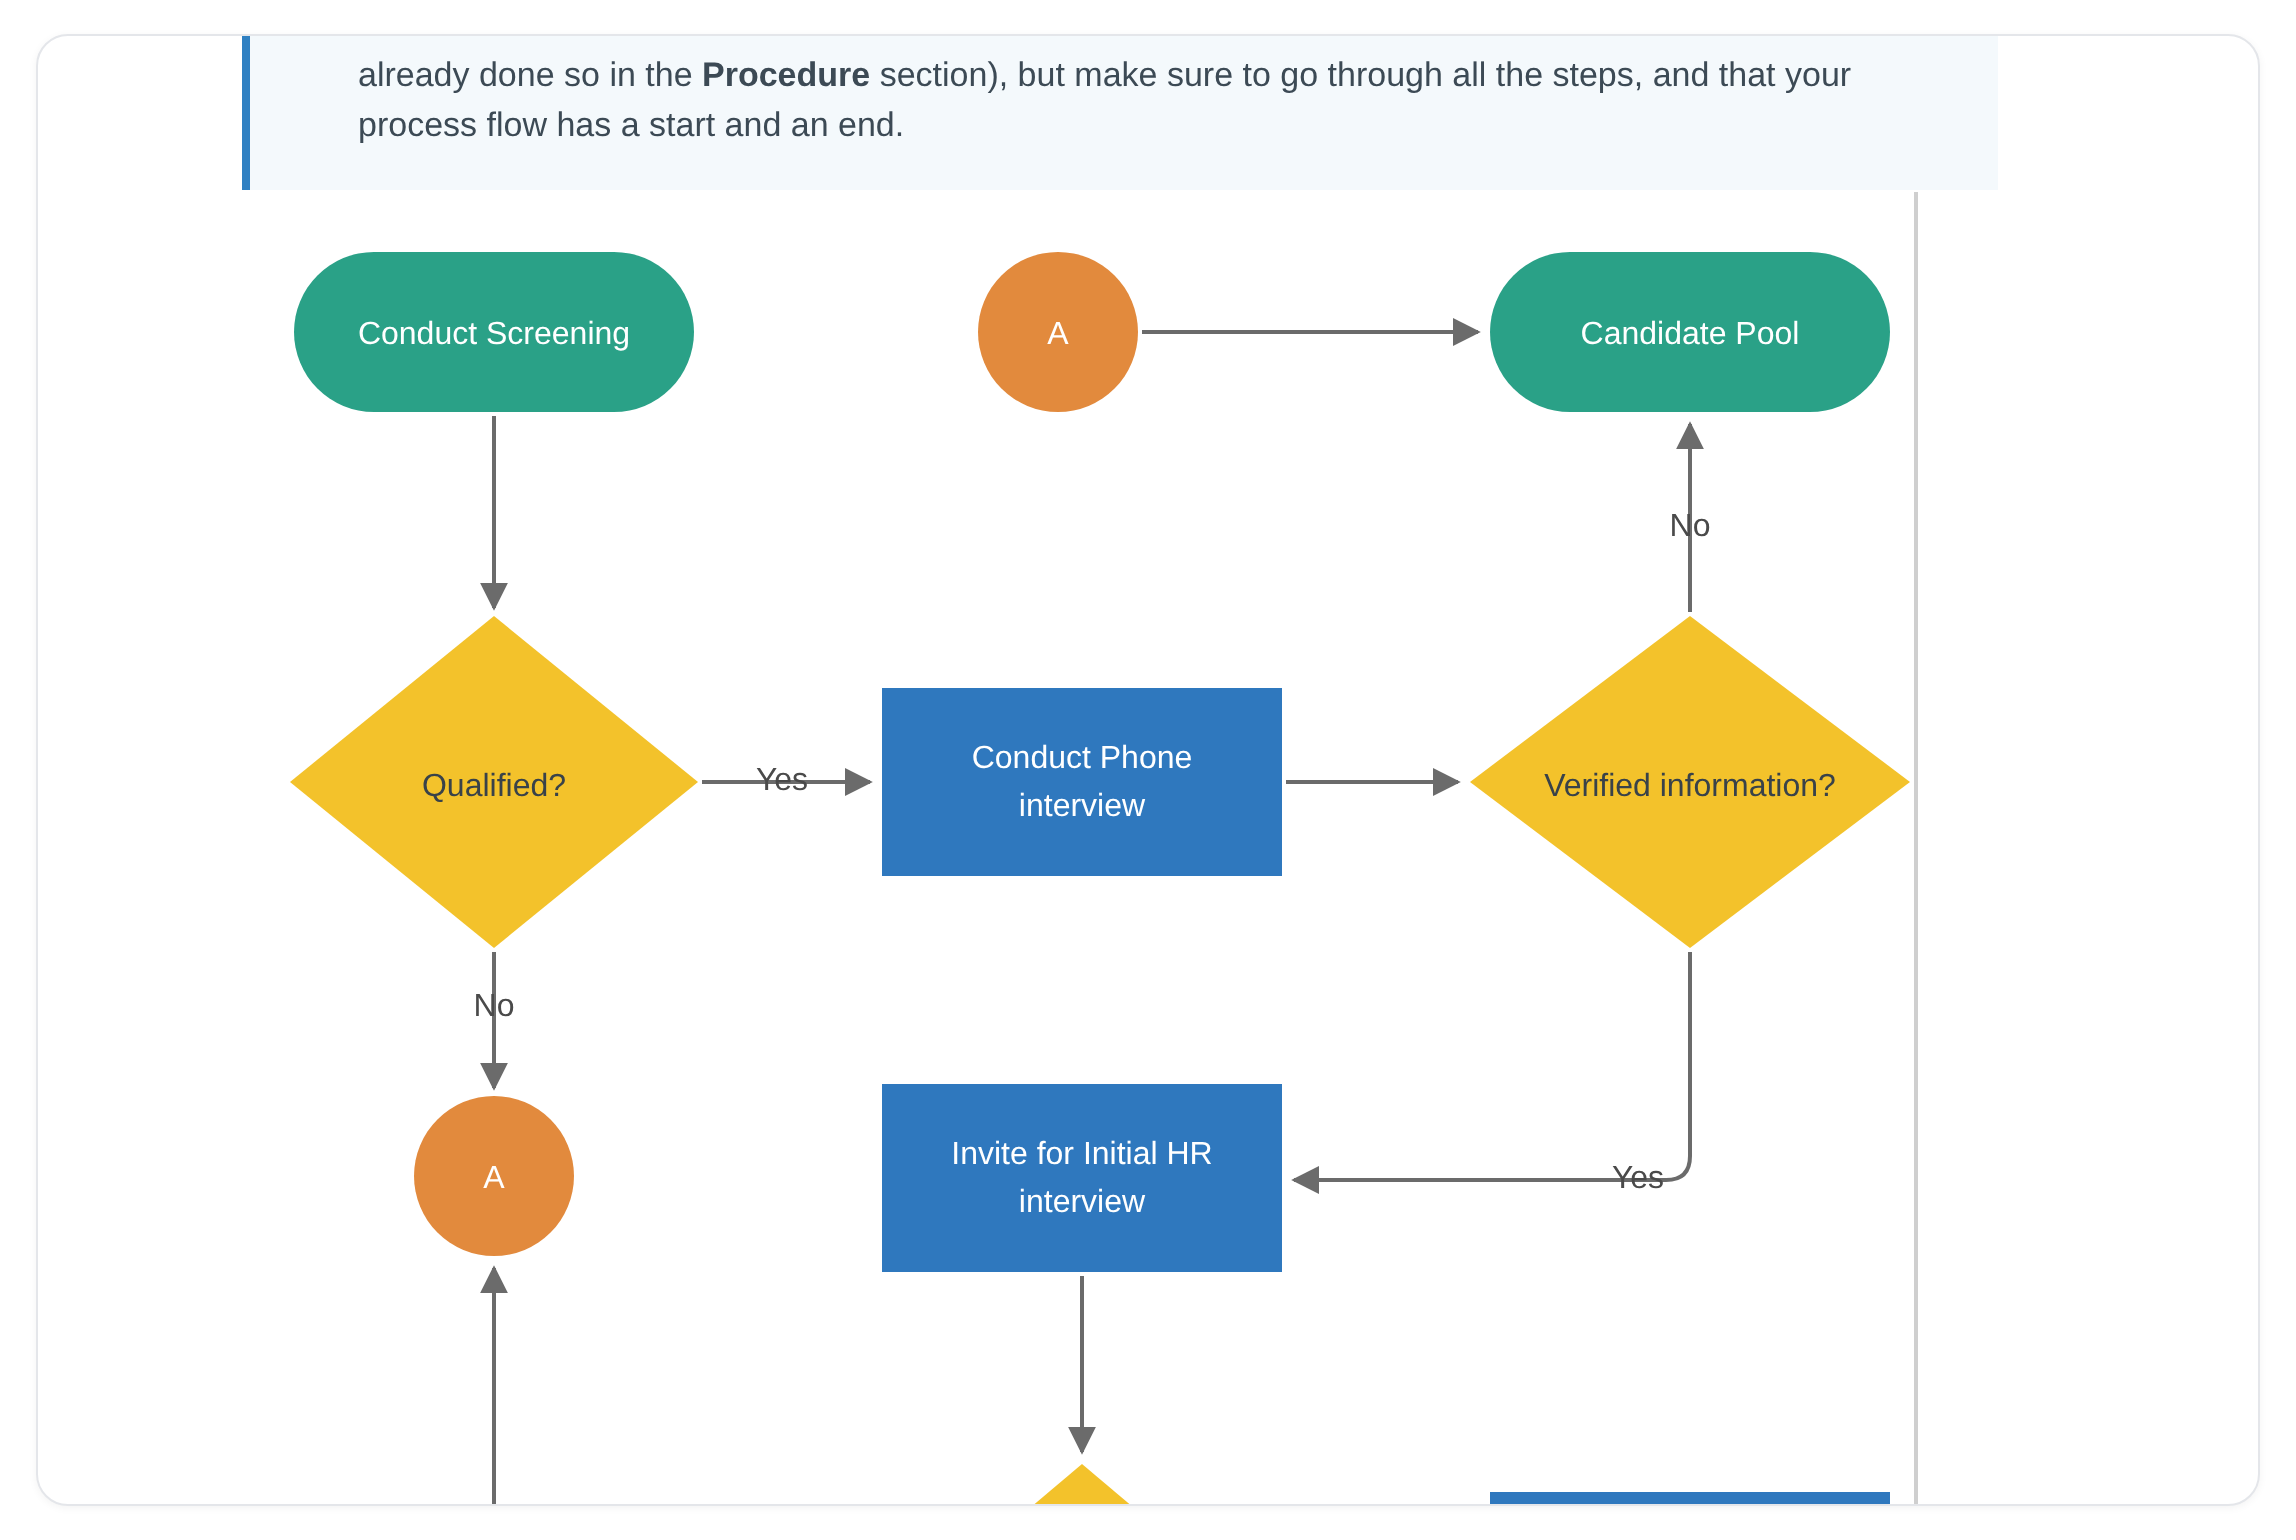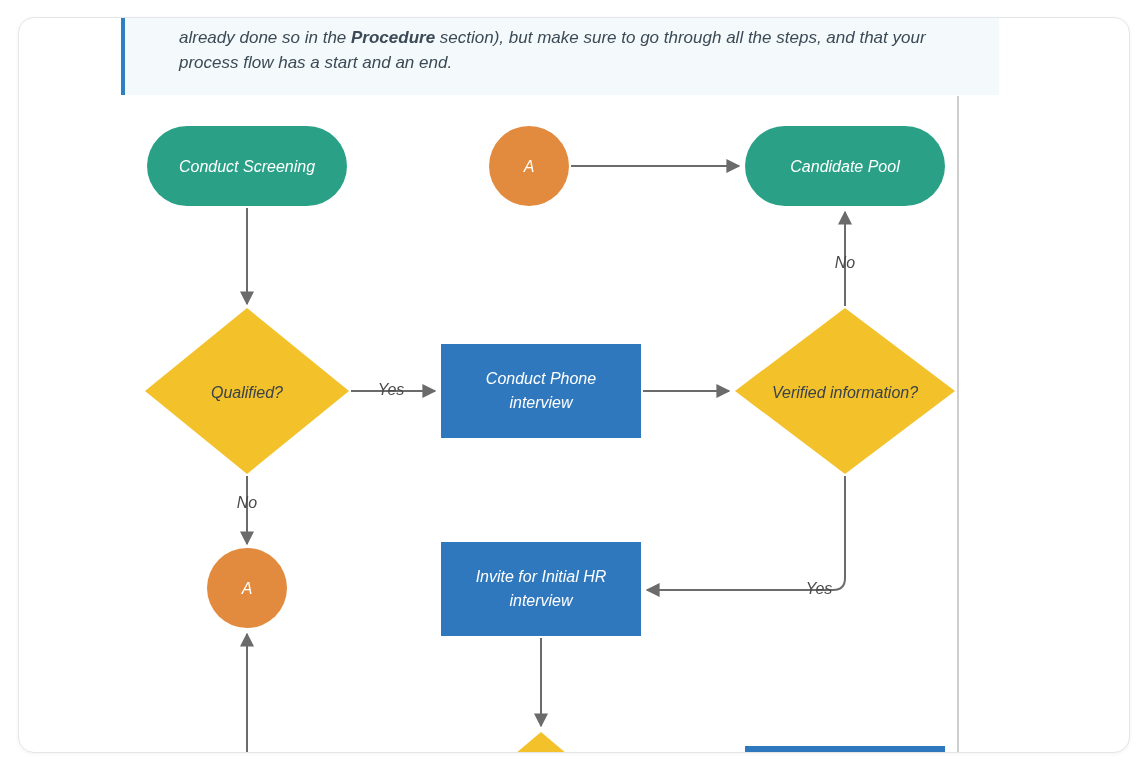--- a/index.html
+++ b/index.html
@@ -14,21 +14,20 @@
     position: relative;
     box-sizing: border-box;
     width: 1112px;
     height: 736px;
     margin: 17px 18px;
     background: #ffffff;
     border: 1px solid #e4e6ea;
     border-radius: 16px;
     box-shadow: 0 1px 4px rgba(0,0,0,0.05);
     overflow: hidden;
-    font-style: italic;
   }
 
   
   .note {
     position: absolute;
     left: 102px;
     top: 0;
     width: 878px;
     padding: 8px 54px 20px 54px;
     background: #f4f9fc;

